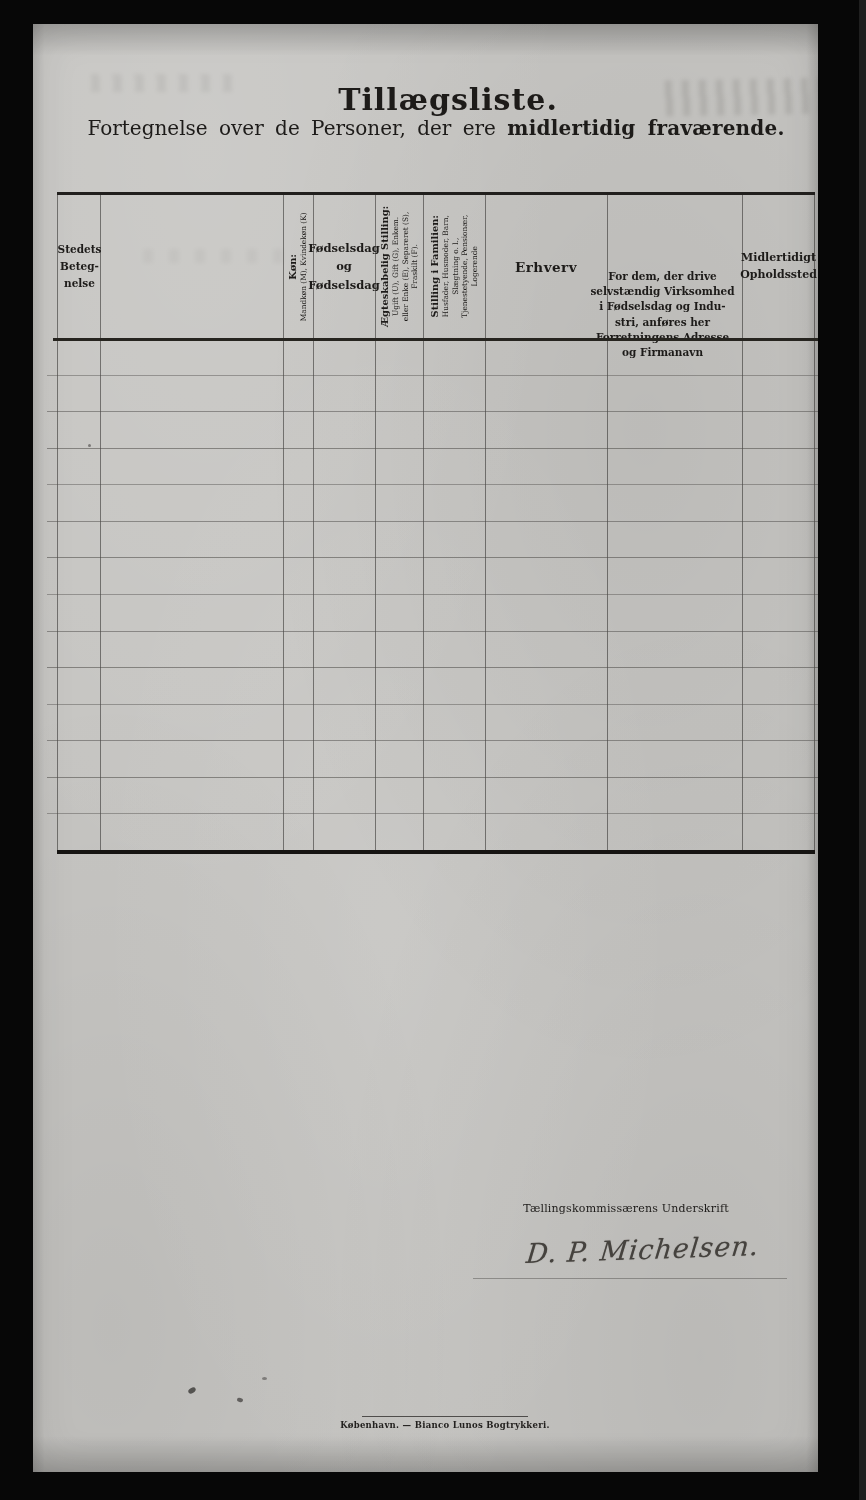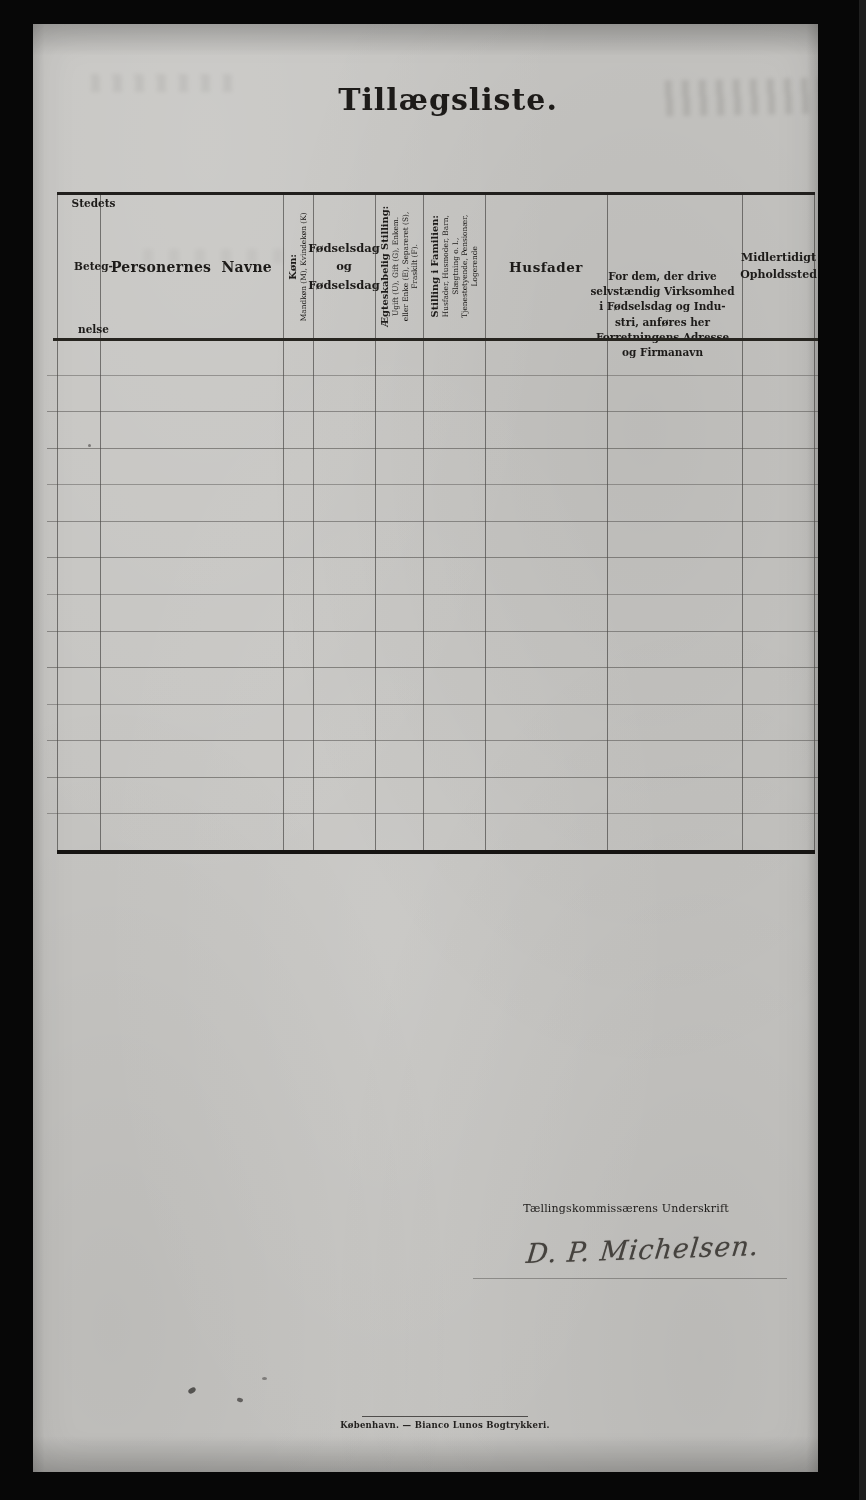--- a/index.html
+++ b/index.html
@@ -68,40 +68,38 @@
 </head>
 <body>
 
 <div class="stage">
   <div class="edge-strip"></div>
 
   <div class="paper">
 
     <h1 class="title">Tillægsliste.</h1>
 
+    <p class="subtitle"><span>Fortegnelse over de Personer, der ere</span> <b>midlertidig fraværende.</b></p>
 
 
     <div class="table" id="form-table">
         <div class="vline" style="left: 0px;"></div>
         <div class="vline" style="left: 43px;"></div>
         <div class="vline" style="left: 226px;"></div>
         <div class="vline" style="left: 256px;"></div>
         <div class="vline" style="left: 318px;"></div>
         <div class="vline" style="left: 366px;"></div>
         <div class="vline" style="left: 428px;"></div>
         <div class="vline" style="left: 550px;"></div>
         <div class="vline" style="left: 685px;"></div>
         <div class="vline" style="left: 757px;"></div>
-        <div class="hcell" style="left: 16px; width: 41px; justify-content: space-between;">
+        <div class="hcell" style="left: 2px; width: 41px;">
           <span class="hl hl-0">Stedets</span>
           <span class="hl hl-0">Beteg-</span>
           <span class="hl hl-0">nelse</span>
-        </div>
-        <div class="hcell" style="left: 44px; width: 181px;">
-          <span class="hl hl-1">Personernes Navne</span>
         </div>
         <div class="hcell" style="left: 227px; width: 28px;">
           <div class="rotbox">
             <span class="rt">Køn:</span>
             <span class="rs">Mandkøn (M), Kvindekøn (K)</span>
           </div>
         </div>
         <div class="hcell" style="left: 257px; width: 60px;">
           <span class="hl hl-3">Fødselsdag</span>
           <span class="hl hl-3">og</span>
@@ -118,21 +116,21 @@
         <div class="hcell" style="left: 367px; width: 60px;">
           <div class="rotbox">
             <span class="rt">Stilling i Familien:</span>
             <span class="rs">Husfader, Husmoder, Barn,</span>
             <span class="rs">Slægtning o. l.,</span>
             <span class="rs">Tjenestetyende, Pensionær,</span>
             <span class="rs">Logerende</span>
           </div>
         </div>
         <div class="hcell" style="left: 429px; width: 120px;">
-          <span class="hl hl-6">Husfader</span>
+          <span class="hl hl-6">Erhverv</span>
         </div>
         <div class="hcell" style="left: 539px; width: 133px; margin-top: 48px;">
           <span class="hl hl-7">For dem, der drive</span>
           <span class="hl hl-7">selvstændig Virksomhed</span>
           <span class="hl hl-7">i Fødselsdag og Indu-</span>
           <span class="hl hl-7">stri, anføres her</span>
           <span class="hl hl-7">Forretningens Adresse</span>
           <span class="hl hl-7">og Firmanavn</span>
         </div>
         <div class="hcell" style="left: 686px; width: 71px;">

